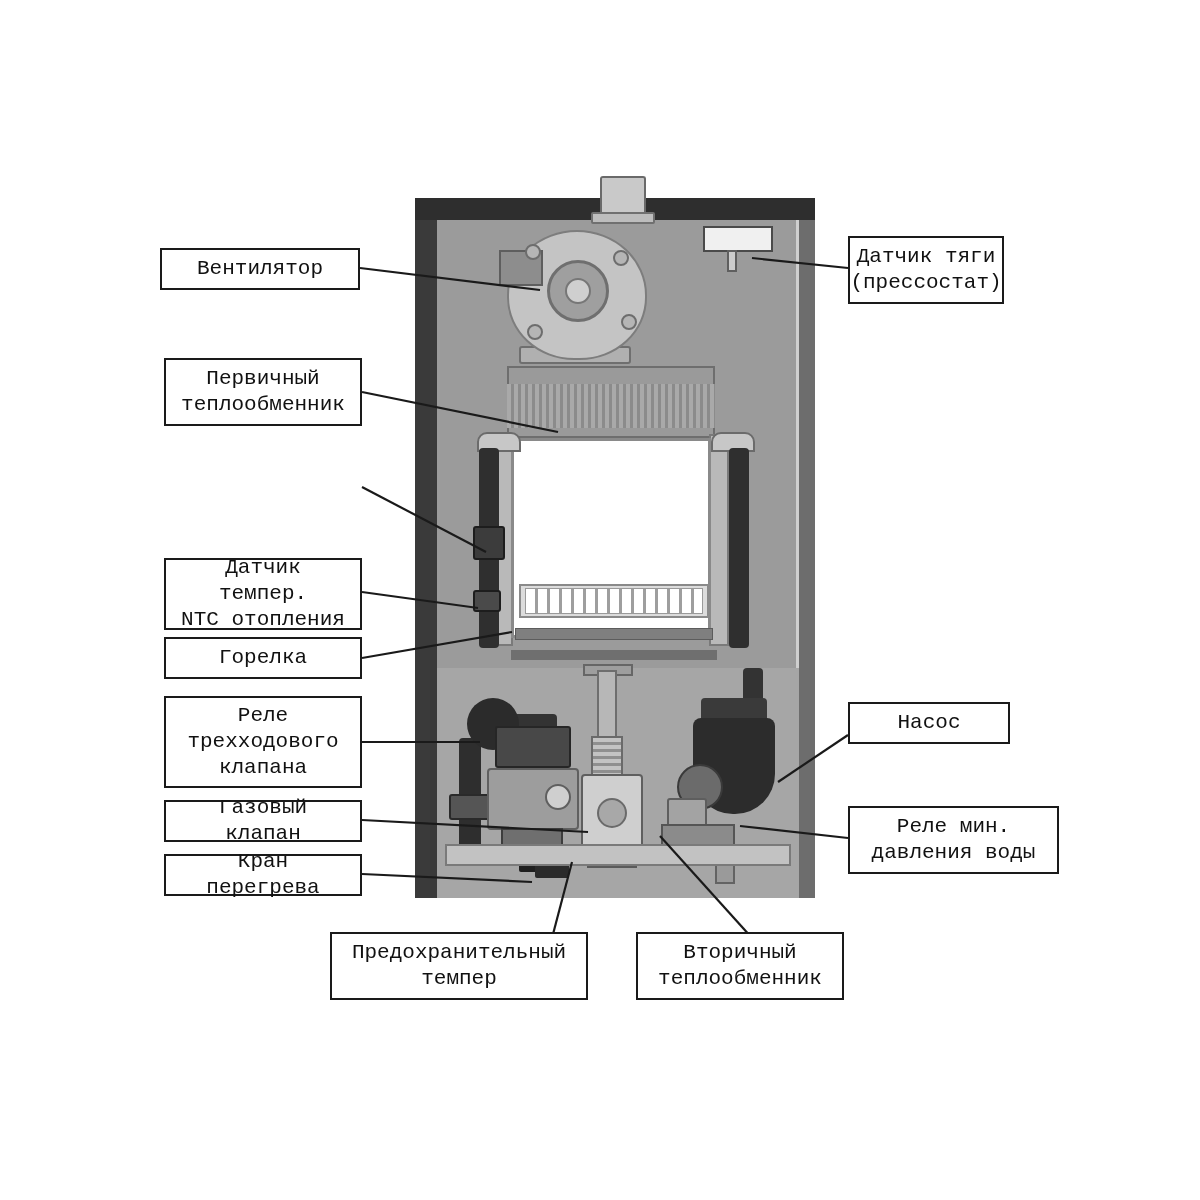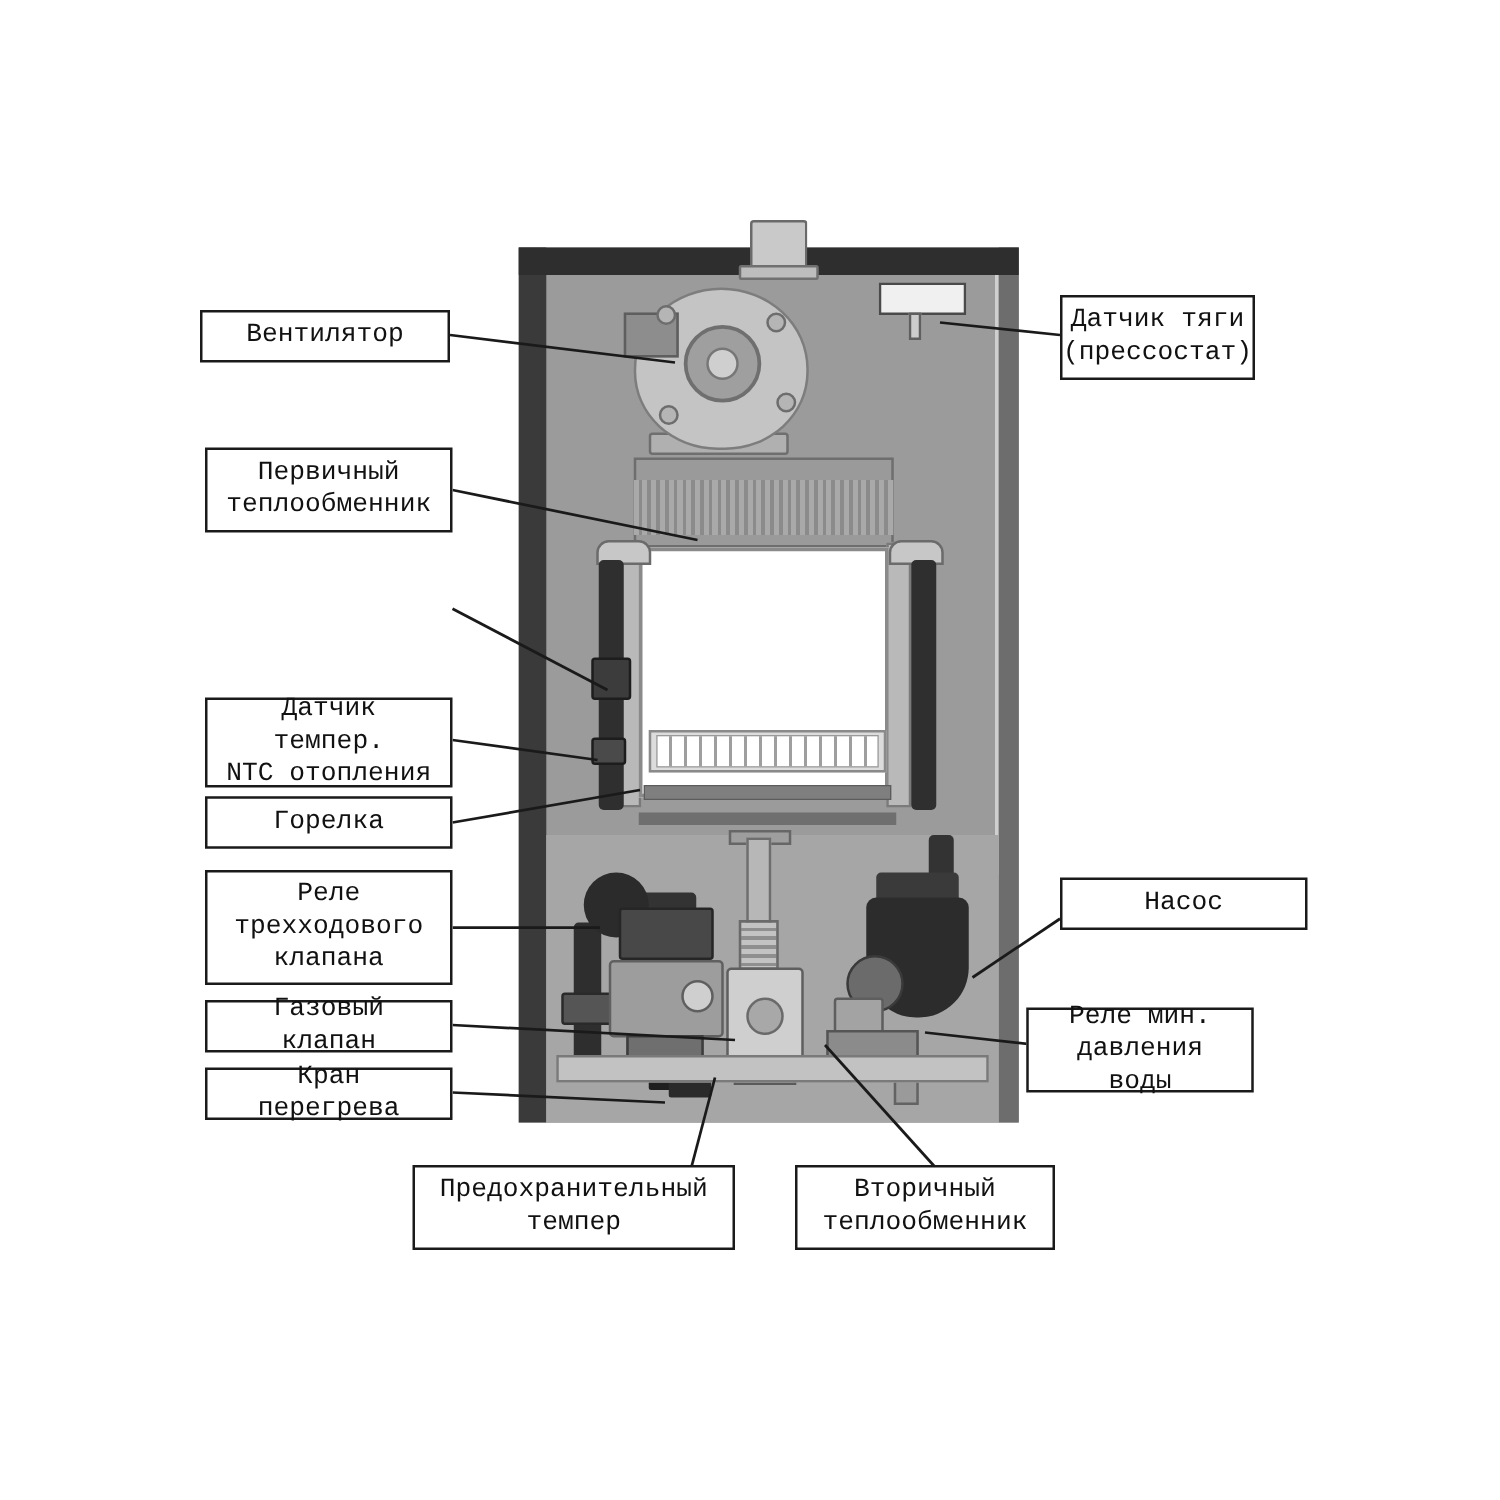--- a/index.html
+++ b/index.html
@@ -410,25 +410,25 @@
 
   <div class="label-box" style="left:164px; top:558px; width:198px; height:72px;">Датчик темпер.
 NTC отопления</div>
 
   <div class="label-box" style="left:164px; top:637px; width:198px; height:42px;">Горелка</div>
 
   <div class="label-box" style="left:164px; top:696px; width:198px; height:92px;">Реле
 трехходового
 клапана</div>
 
-  <div class="label-box" style="left:848px; top:702px; width:198px; height:42px;">Насос</div>
+  <div class="label-box" style="left:848px; top:702px; width:162px; height:42px;">Насос</div>
 
   <div class="label-box" style="left:164px; top:800px; width:198px; height:42px;">Газовый клапан</div>
 
-  <div class="label-box" style="left:821px; top:806px; width:182px; height:68px;">Реле мин.
+  <div class="label-box" style="left:848px; top:806px; width:211px; height:68px;">Реле мин.
 давления воды</div>
 
   <div class="label-box" style="left:164px; top:854px; width:198px; height:42px;">Кран перегрева</div>
 
   <div class="label-box" style="left:330px; top:932px; width:258px; height:68px;">Предохранительный
 темпер</div>
 
   <div class="label-box" style="left:636px; top:932px; width:208px; height:68px;">Вторичный
 теплообменник</div>
 

